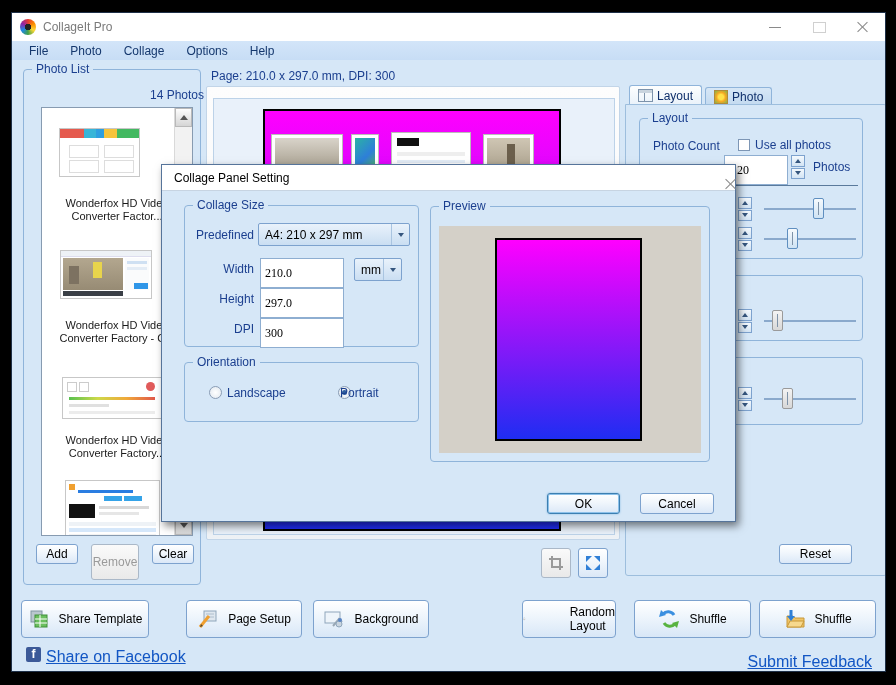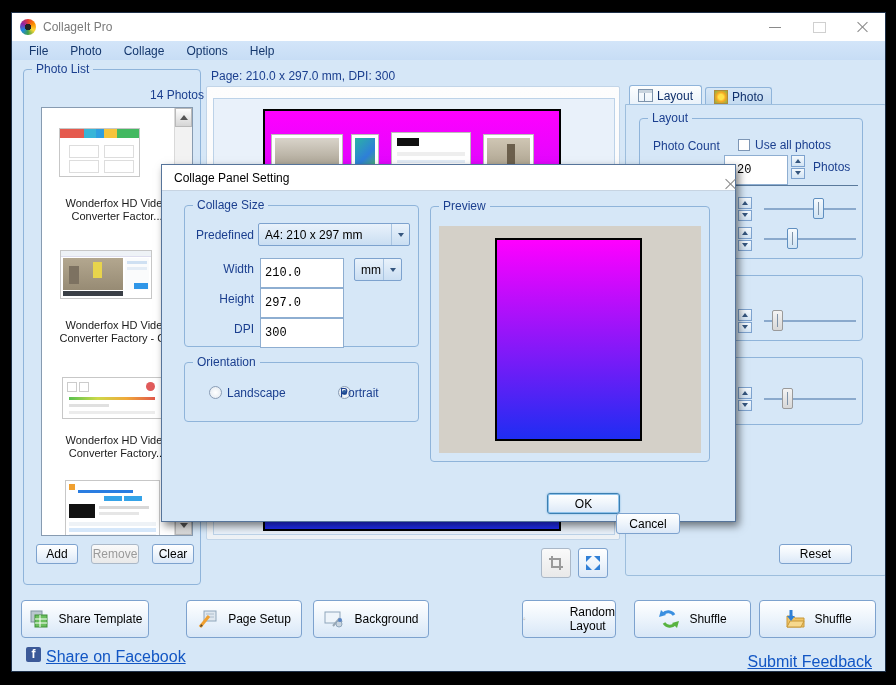--- a/index.html
+++ b/index.html
@@ -30,21 +30,21 @@
   .grp{position:absolute;border:1px solid #8fb4da;border-radius:4px;box-sizing:border-box;}
   .leg{position:absolute;top:-8px;left:8px;background:#d6e7f7;padding:0 4px;color:#1b3f8f;white-space:nowrap;}
   .navy{color:#1b3f8f;}
   
   .b3d{position:absolute;background:linear-gradient(#ffffff,#f0f6fc 45%,#dbe8f7);
        border:1px solid #7da2ce;border-radius:3px;box-sizing:border-box;color:#000;
        display:flex;align-items:center;justify-content:center;font-size:12px;}
   .b3d.disabled{color:#9a9a9a;background:linear-gradient(#fafafa,#e9e9e9);border-color:#aab8c8;}
   
   .txt{position:absolute;border:1px solid #8eaed1;background:#fff;box-sizing:border-box;
-       font-family:Liberation Mono, monospace;font-size:12px;padding:14px 4px;color:#000;}
+       font-family:Liberation Serif, serif;font-size:12px;padding:14px 4px;color:#000;}
   
   .combo{position:absolute;border:1px solid #7da2ce;border-radius:2px;box-sizing:border-box;
          background:linear-gradient(#e9f2fb,#cadef2);display:flex;align-items:center;
          padding-left:6px;color:#000;}
   .combo .arr{margin-left:auto;width:17px;height:100%;display:flex;align-items:center;justify-content:center;border-left:1px solid #a9c4e0;}
   .tri-dn{width:0;height:0;border-left:3px solid transparent;border-right:3px solid transparent;border-top:4px solid #35567e;}
   .tri-up{width:0;height:0;border-left:3px solid transparent;border-right:3px solid transparent;border-bottom:4px solid #35567e;}
   
   .spin{position:absolute;width:14px;box-sizing:border-box;display:flex;flex-direction:column;}
   .spin .sb{flex:1;border:1px solid #7da2ce;background:linear-gradient(#f4f9fd,#d3e4f4);
@@ -245,21 +245,21 @@
     <div class="sbtrack" style="right:0;top:0;width:17px;height:100%;"></div>
     <div class="sbbtn" style="right:0;top:0;">
           <span class="sbarr-up"></span>
         </div>
     <div class="sbbtn" style="right:0;bottom:0;">
           <span class="sbarr-dn"></span>
         </div>
   </div>
 
   <div class="b3d" style="left:24px;top:531px;width:42px;height:20px;">Add</div>
-  <div class="b3d disabled" style="left:79px;top:531px;width:48px;height:20px;">Remove</div>
+  <div class="b3d disabled" style="left:79px;top:531px;width:48px;height:36px;">Remove</div>
   <div class="b3d" style="left:140px;top:531px;width:42px;height:20px;">Clear</div>
 
   <div class="tabstrip" style="left:617px;top:72px;height:20px;">
     <span class="tab sel">
       <span class="icon16" style="width:13px;height:11px;border:1px solid #7d93ab;background:
         linear-gradient(#c9d4de 0 3px,transparent 3px),
         linear-gradient(90deg,transparent 0 5px,#7d93ab 5px 6px,transparent 6px);"></span>
       <span>Layout</span>
     </span>
     <span class="tab unsel">
@@ -441,17 +441,17 @@
     
     <div class="grp" style="left:268px;top:41px;width:280px;height:256px;">
       <span class="leg">Preview</span>
       <div class="abs" style="left:8px;top:19px;width:262px;height:227px;background:#d4d0c8;">
         <div class="abs" style="left:56px;top:12px;width:147px;height:203px;border:2px solid #000;box-sizing:border-box;
              background:linear-gradient(#ff00ff,#1f2df2);"></div>
       </div>
     </div>
 
     <div class="b3d" style="left:385px;top:328px;width:73px;height:21px;border-color:#3c7fb1;box-shadow:inset 0 0 0 1px #8cc1ea,0 0 2px #7fb6e0;">OK</div>
-    <div class="b3d" style="left:454px;top:328px;width:64px;height:21px;margin-top:20px;">Cancel</div>
+    <div class="b3d" style="left:478px;top:328px;width:74px;height:21px;">Cancel</div>
   </div>
 
 </div>
 </div>
 
 </body></html>

